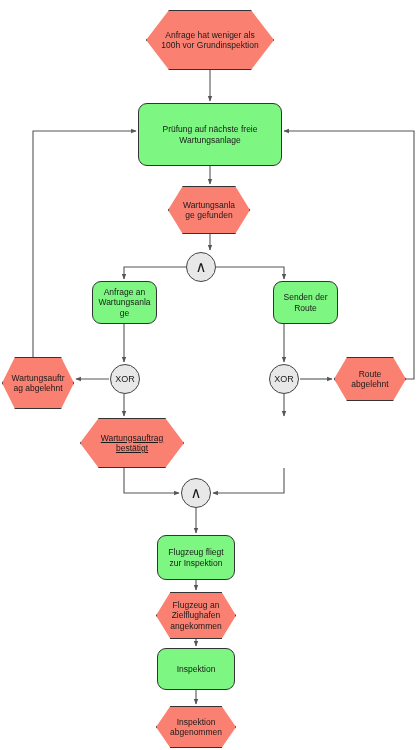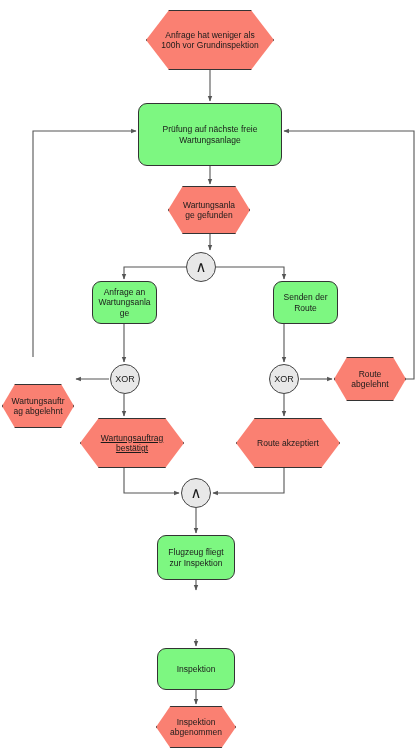--- a/index.html
+++ b/index.html
@@ -127,41 +127,43 @@
     <div class="node fn" style="left: 251px; top: 281px; width: 65px; height: 43px; margin-left: 22px;">
       <span class="label">Senden der
 Route</span>
     </div>
     <div class="node conn xor" style="left: 110px; top: 364px; width: 30px; height: 30px;">
       <span class="label">XOR</span>
     </div>
     <div class="node conn xor" style="left: 269px; top: 364px; width: 30px; height: 30px;">
       <span class="label">XOR</span>
     </div>
-    <div class="node ev" style="left: 2px; top: 357px; width: 72px; height: 44px; margin-top: 27px;">
+    <div class="node ev" style="left: 2px; top: 357px; width: 72px; height: 52px;">
       <span class="label">Wartungsauftr
 ag abgelehnt</span>
     </div>
     <div class="node ev" style="left: 334px; top: 357px; width: 72px; height: 44px;">
       <span class="label">Route
 abgelehnt</span>
     </div>
     <div class="node ev" style="left: 80px; top: 418px; width: 104px; height: 50px; text-decoration: underline;">
       <span class="label">Wartungsauftrag
 bestätigt</span>
     </div>
-    <div class="node ev" style="left: 236px; top: 418px; width: 104px; height: 50px;">
-      <span class="label">Route akzeptiert</span>
-    </div>
     <div class="node conn and" style="left: 181px; top: 478px; width: 30px; height: 30px;">
       <span class="label">∧</span>
     </div>
     <div class="node fn" style="left: 157px; top: 535px; width: 78px; height: 45px;">
       <span class="label">Flugzeug fliegt
 zur Inspektion</span>
+    </div>
+    <div class="node ev" style="left: 156px; top: 592px; width: 80px; height: 47px;">
+      <span class="label">Flugzeug an
+Zielflughafen
+angekommen</span>
     </div>
     <div class="node fn" style="left: 157px; top: 648px; width: 78px; height: 42px;">
       <span class="label">Inspektion</span>
     </div>
     <div class="node ev" style="left: 156px; top: 706px; width: 80px; height: 42px;">
       <span class="label">Inspektion
 abgenommen</span>
     </div>
   </div>
 

